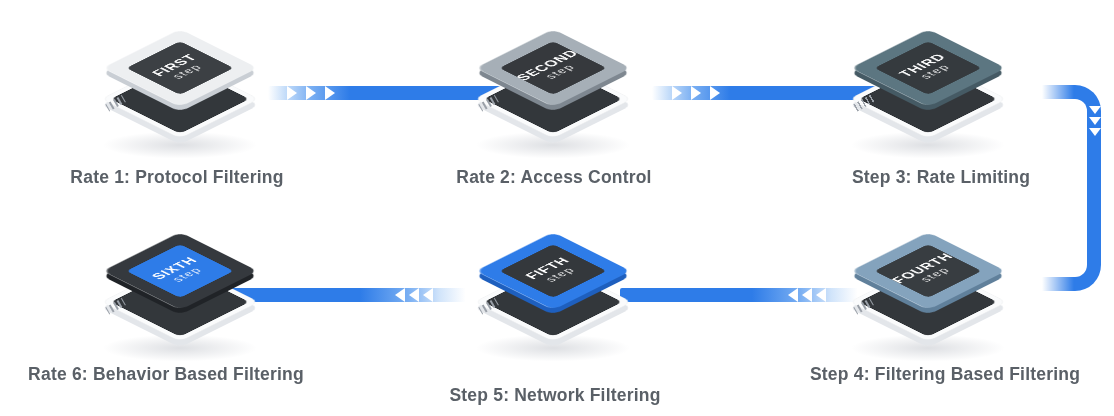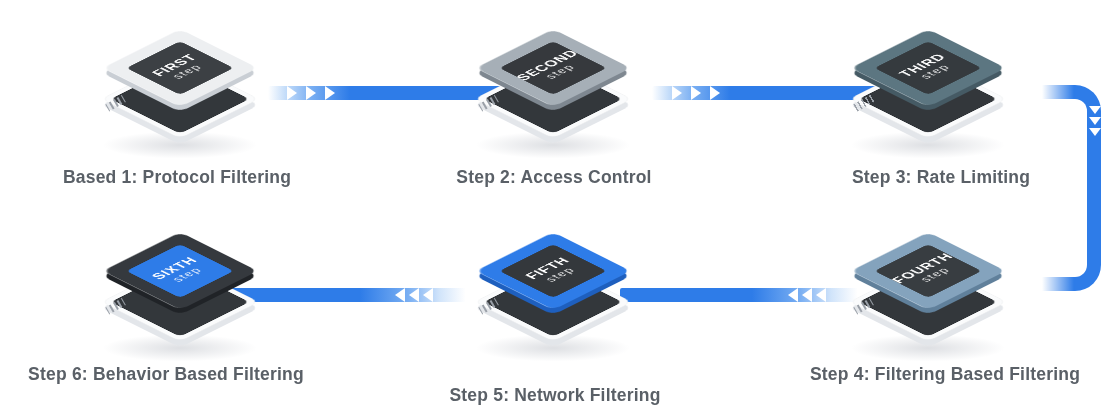--- a/index.html
+++ b/index.html
@@ -202,20 +202,20 @@
     <div class="vent"></div>
     <div class="iso plate-side"></div>
     <div class="iso plate">
       <div class="plate-inset">
         <div class="chip-word">SIXTH</div>
         <div class="chip-sub">step</div>
       </div>
     </div>
   </div>
 
-  <div class="step-label" style="left:17px;top:167px">Based 1: Protocol Filtering</div>
-  <div class="step-label" style="left:394px;top:167px">Step 2: Access Control</div>
+  <div class="step-label" style="left:17px;top:167px">Rate 1: Protocol Filtering</div>
+  <div class="step-label" style="left:394px;top:167px">Rate 2: Access Control</div>
   <div class="step-label" style="left:781px;top:167px">Step 3: Rate Limiting</div>
   <div class="step-label" style="left:785px;top:364px">Step 4: Filtering Based Filtering</div>
   <div class="step-label" style="left:395px;top:385px">Step 5: Network Filtering</div>
-  <div class="step-label" style="left:6px;top:364px">Step 6: Behavior Based Filtering</div>
+  <div class="step-label" style="left:6px;top:364px">Rate 6: Behavior Based Filtering</div>
 
 </div>
 
 </body></html>

